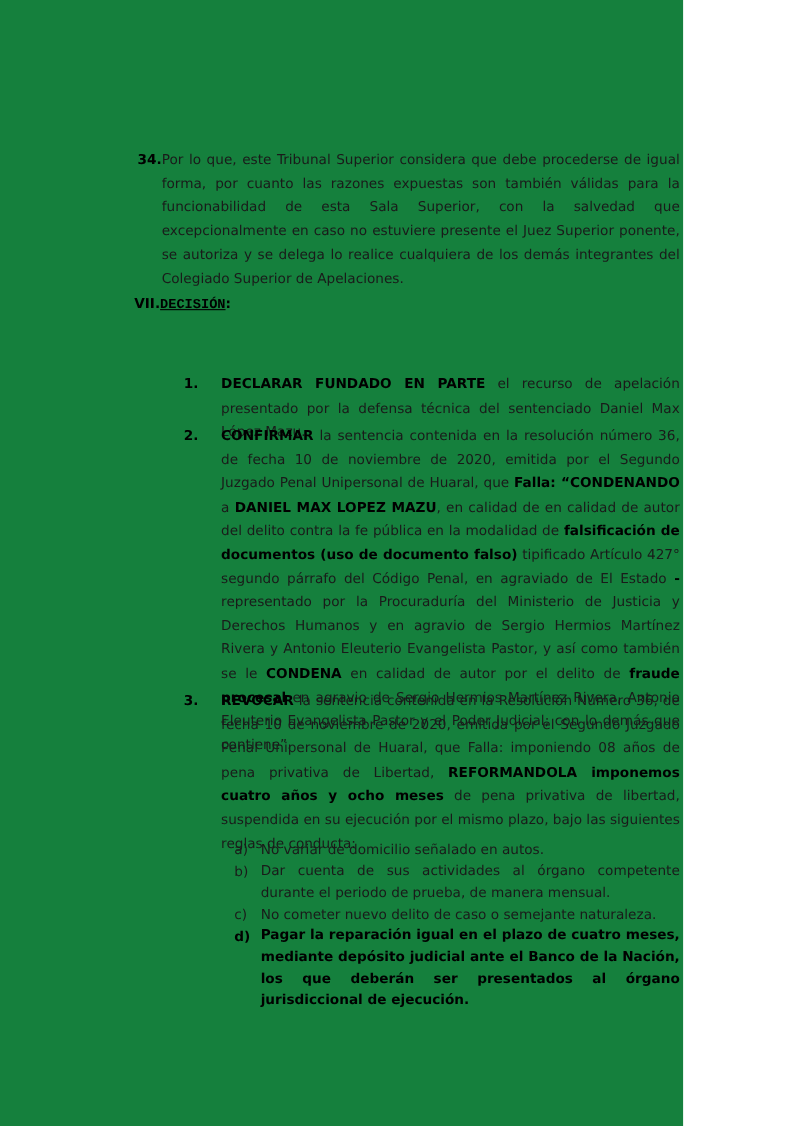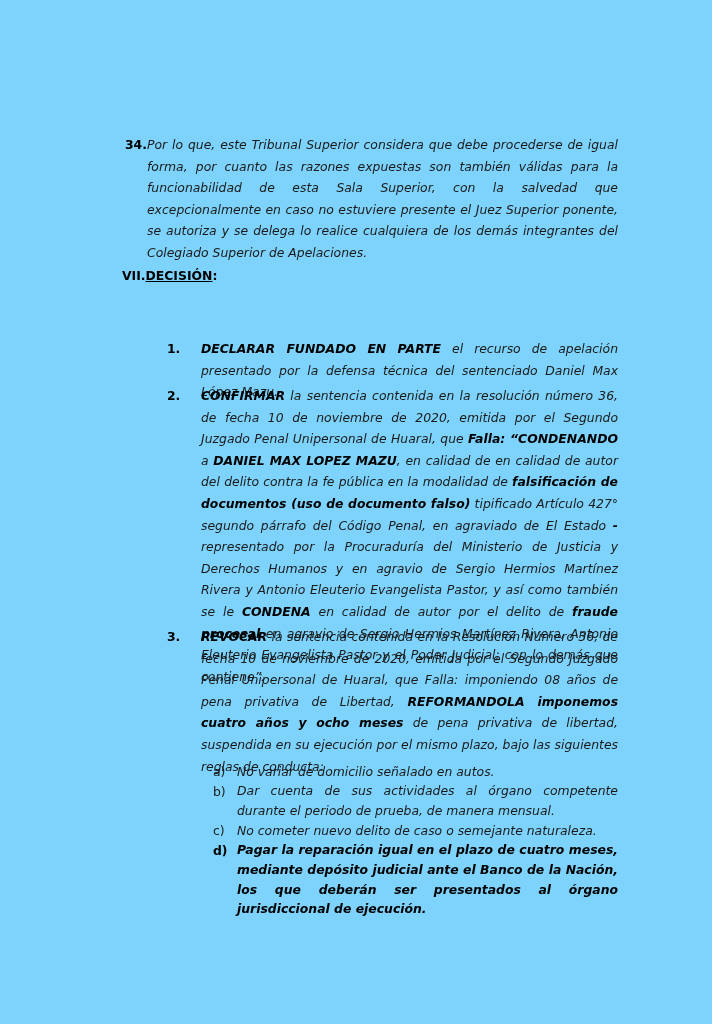--- a/index.html
+++ b/index.html
@@ -1,40 +1,40 @@
 <!DOCTYPE html>
 <html><head>
 <meta charset="utf-8">
 <style>
   html, body { margin:0; padding:0; background:#ffffff; }
   body { width:724px; height:1024px; position:relative; overflow:hidden; }
-  .page { position:absolute; left:0; top:0; width:712px; height:1024px; background:#7dd3fc; }
+  .page { position:absolute; left:0; top:0; width:621px; height:1024px; background:#15803d; }
   .txt { font-family:"DejaVu Sans", sans-serif; font-size:12.4px; line-height:21.6px; color:#1a1a1a; text-align:justify; }
   .txt b { font-weight:bold; color:#000; }
   .para34 { position:absolute; left:125px; top:134px; width:493px; }
   .para34 .num { position:absolute; left:0; top:0; font-weight:bold; color:#000; }
   .para34 .body { margin-left:22px; }
   .heading { position:absolute; left:122px; top:268px; font-family:"DejaVu Sans", sans-serif; font-size:12.4px; font-weight:bold; color:#000; }
-  .heading .ul { text-decoration:underline; }
+  .heading .ul { text-decoration:underline;font-family:Liberation Mono, monospace; }
   .intro { position:absolute; left:147px; top:316px; width:471px; }
   .item { position:absolute; left:167px; width:451px; }
   .item .num { position:absolute; left:0; top:0; font-weight:bold; color:#000; }
   .item .body { margin-left:34px; }
   .item1 { top:338px; }
   .item2 { top:385px; }
   .item3 { top:626px; }
   .sub { position:absolute; left:213px; width:405px; }
   .sub .lbl { position:absolute; left:0; top:0; }
   .sub .body { margin-left:24px; }
   .sub.bold { font-weight:bold; color:#000; }
   .suba { top:761px; }
   .subb { top:781px; }
   .subc { top:820px; }
   .subd { top:840px; }
-  .sub .body, .item .body, .para34 .body { line-height:21.6px;font-style:italic; }
+  .sub .body, .item .body, .para34 .body { line-height:21.6px; }
   .subb .body, .subd .body { line-height:19.8px; }
 </style>
 </head>
 <body>
 
 <div class="page">
 
   <div class="txt para34">
     <span class="num">34.</span>
     <div class="body">Por lo que, este Tribunal Superior considera que debe procederse de igual forma, por cuanto las razones expuestas son también válidas para la funcionabilidad de esta Sala Superior, con la salvedad que excepcionalmente en caso no estuviere presente el Juez Superior ponente, se autoriza y se delega lo realice cualquiera de los demás integrantes del Colegiado Superior de Apelaciones.</div>

